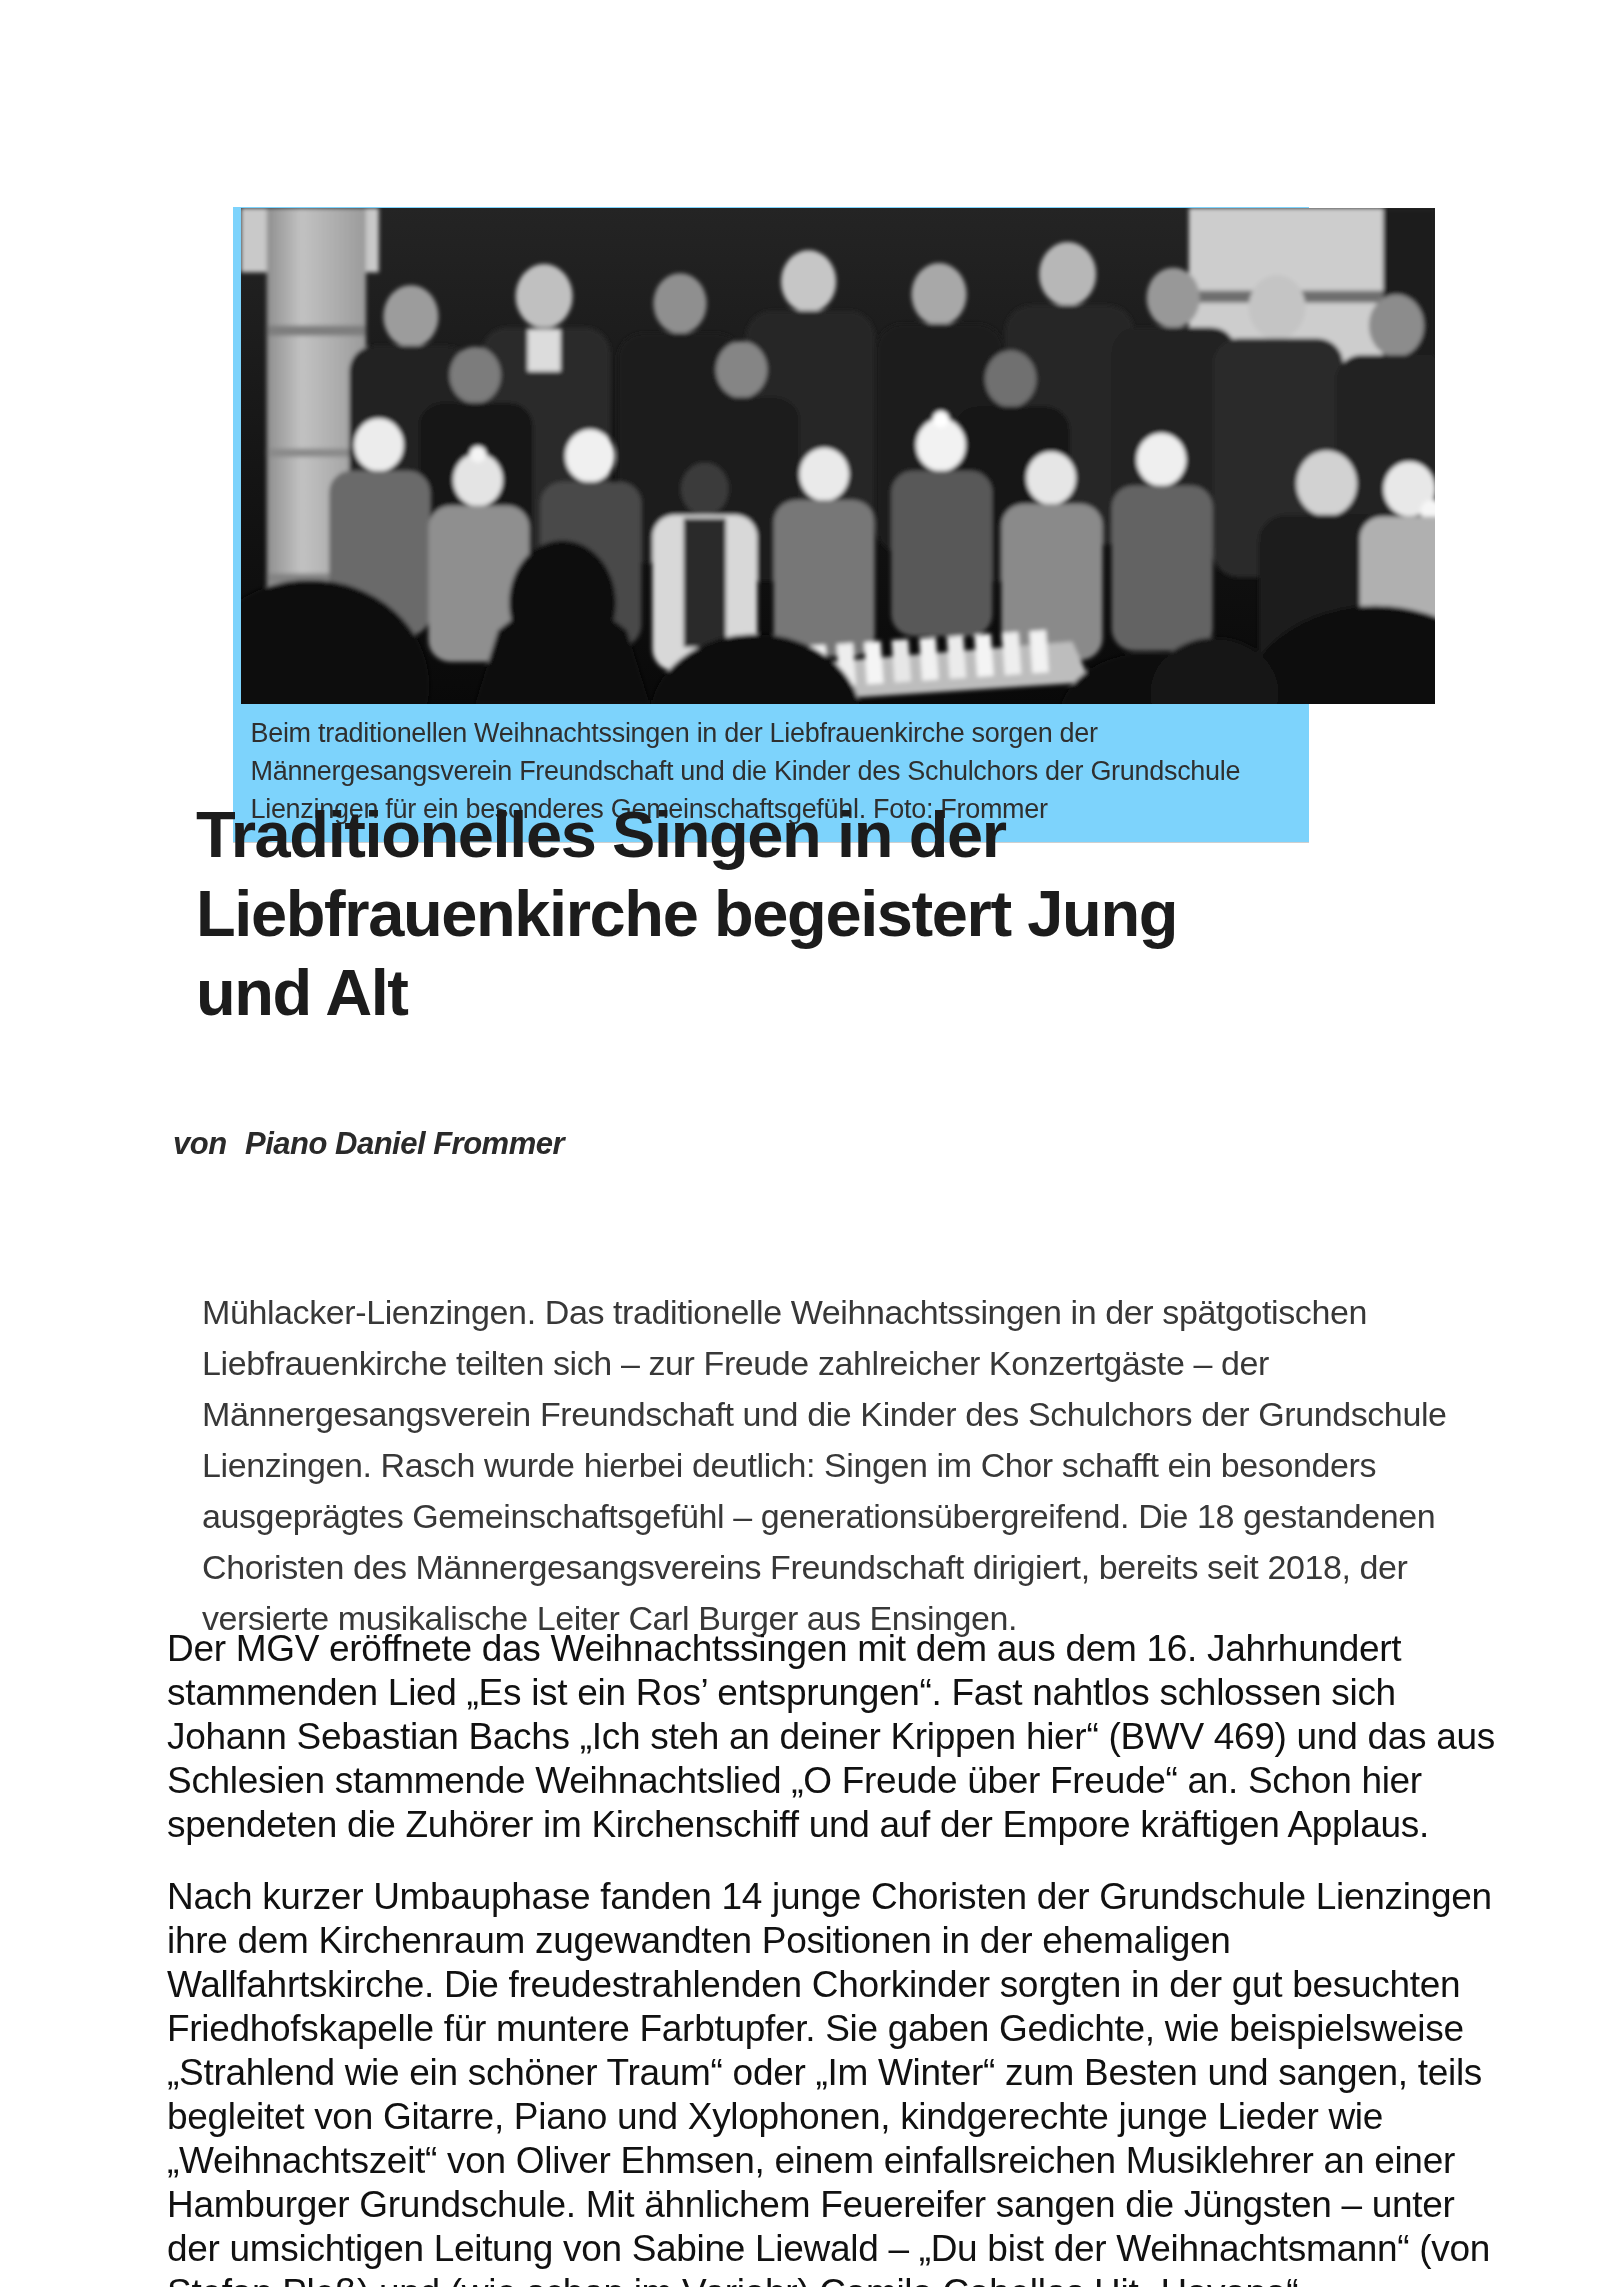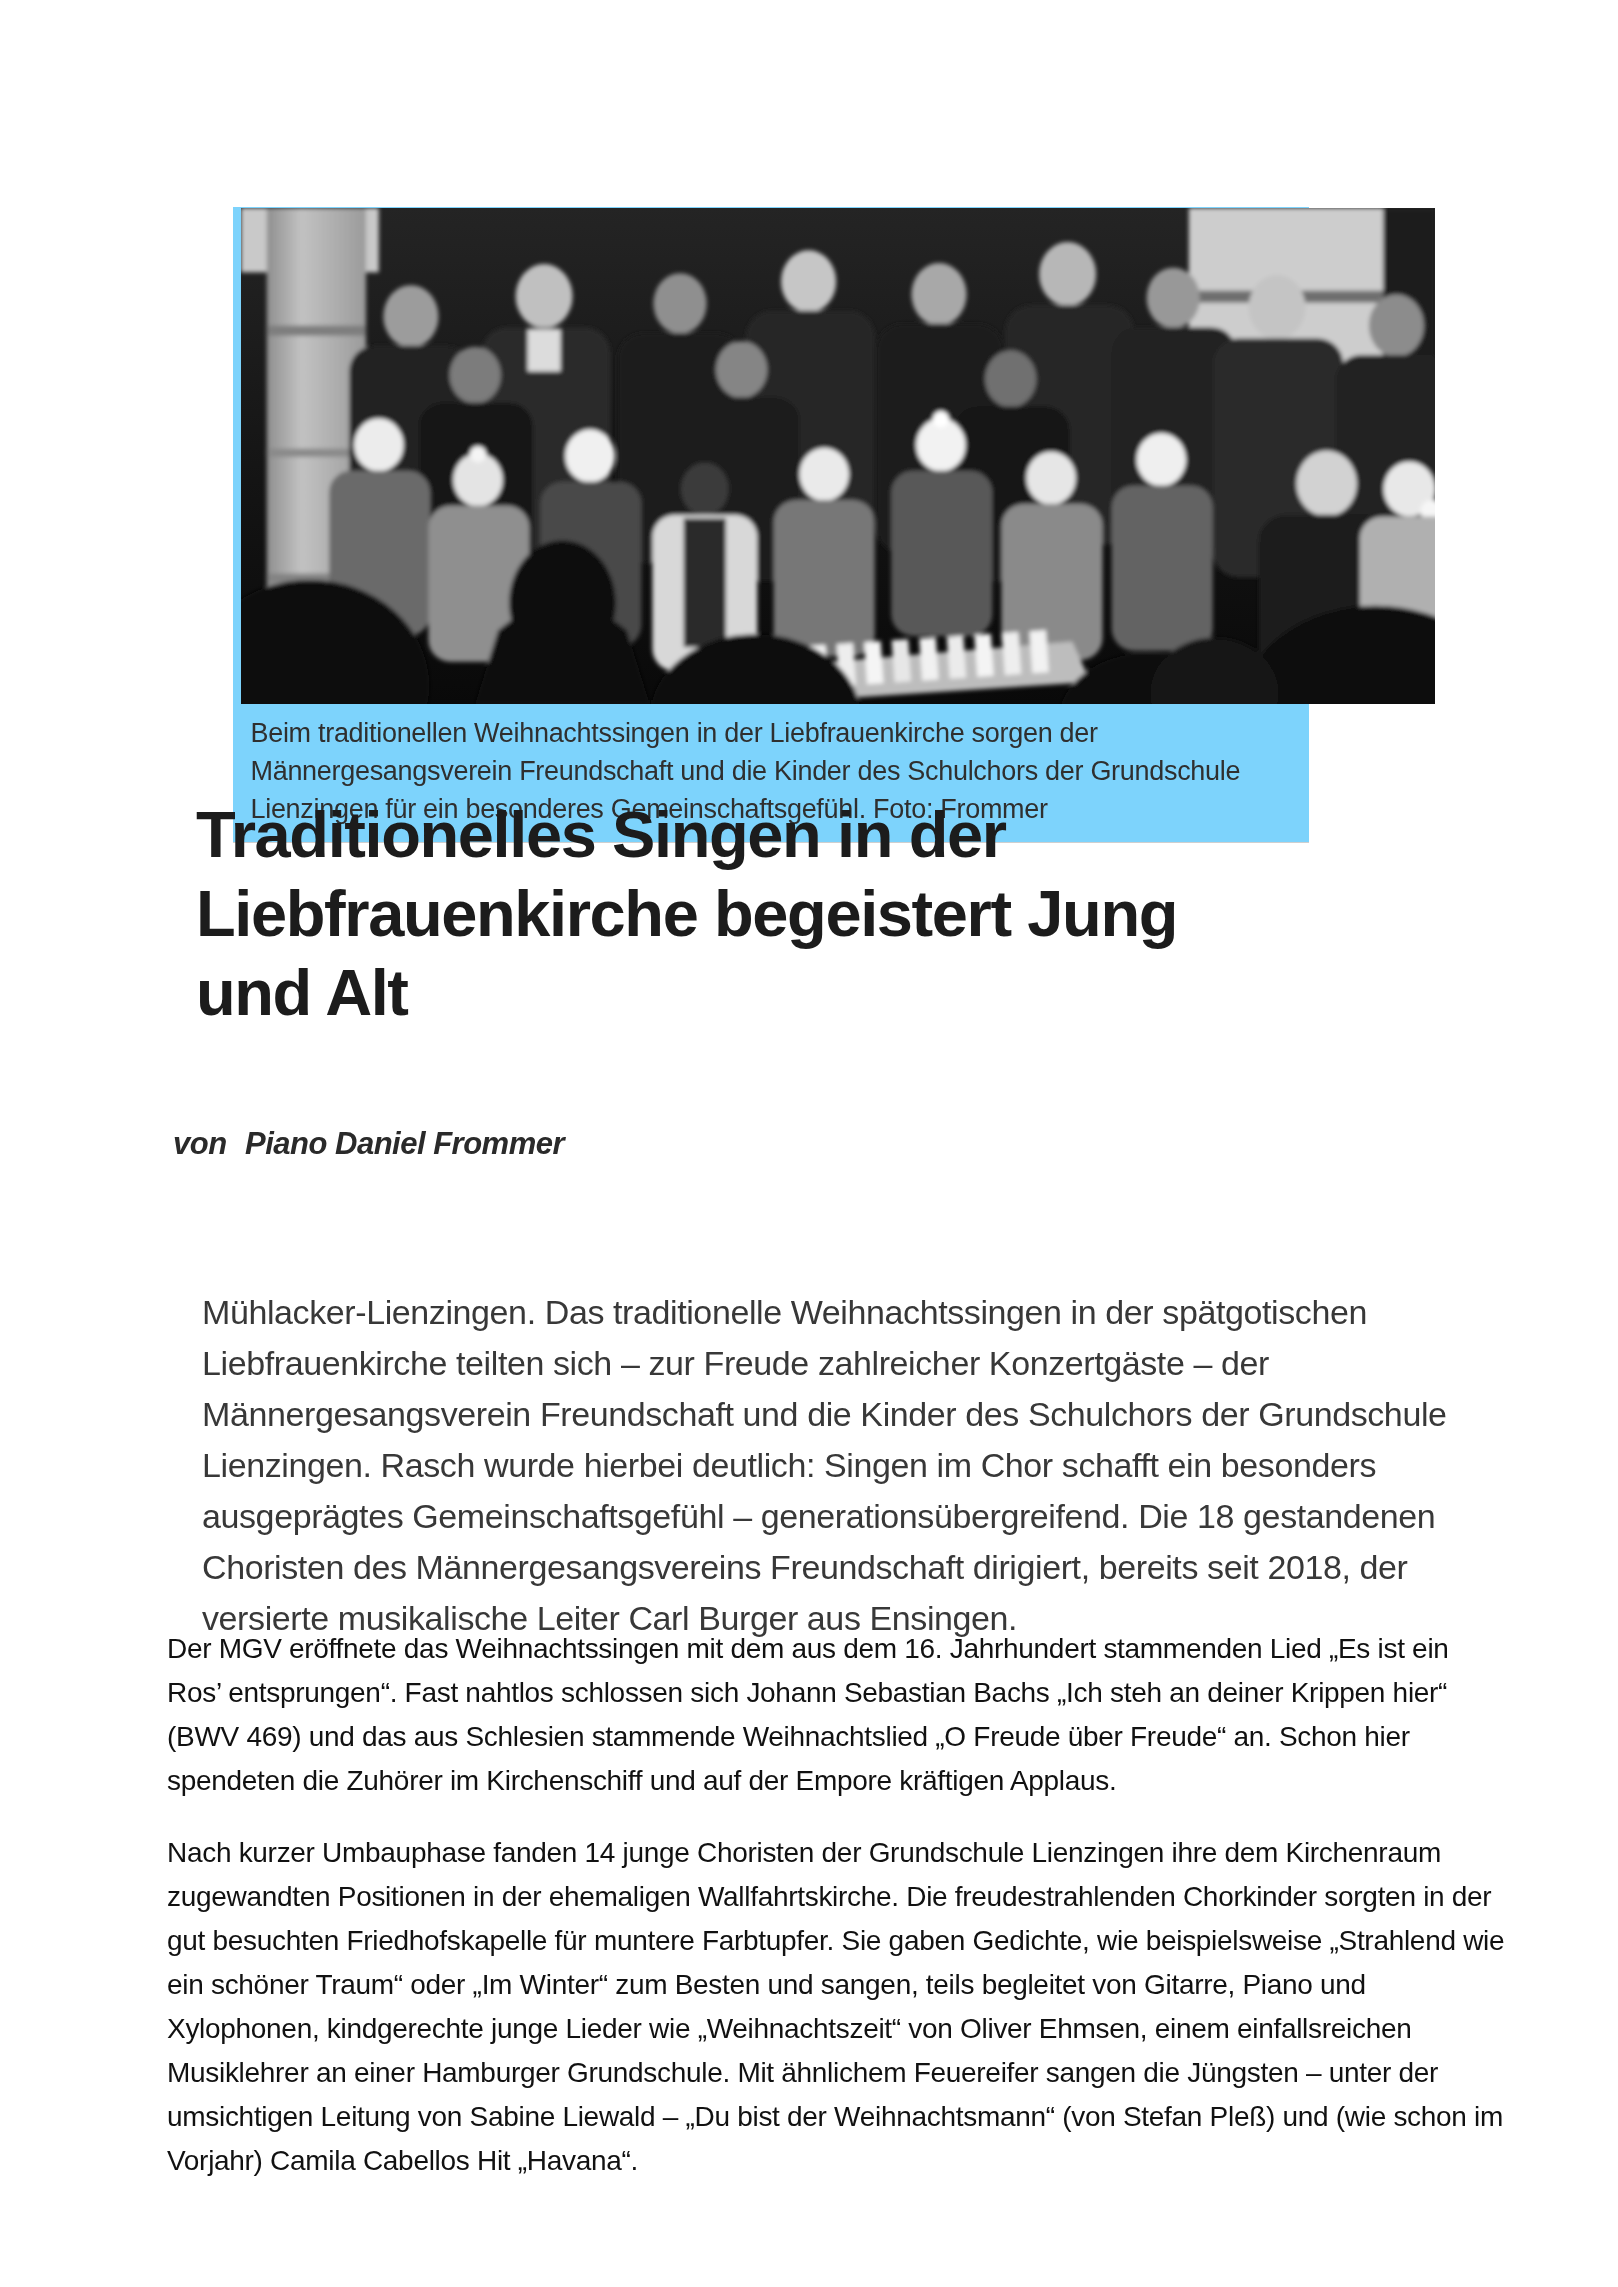--- a/index.html
+++ b/index.html
@@ -66,21 +66,21 @@
     color:#383838;
     letter-spacing:-0.4px;
   }
   .body-copy{
     position:absolute;
     left:167px;top:1627px;
     width:1339px;
   }
   .body-copy p{
     margin:0 0 27.5px 0;
-    font-size:28px;
+    font-size:37px;
     line-height:44px;
     color:#111111;
     letter-spacing:-0.3px;
   }
 </style>
 </head>
 <body>
 
 <figure class="figure-block">
   <div class="photo-frame" role="img" aria-label="Schwarz-weiß-Foto: Männergesangsverein und Kinder mit hellen Mützen beim Weihnachtssingen in der Liebfrauenkirche, im Vordergrund Zuhörer und ein Xylophon">

